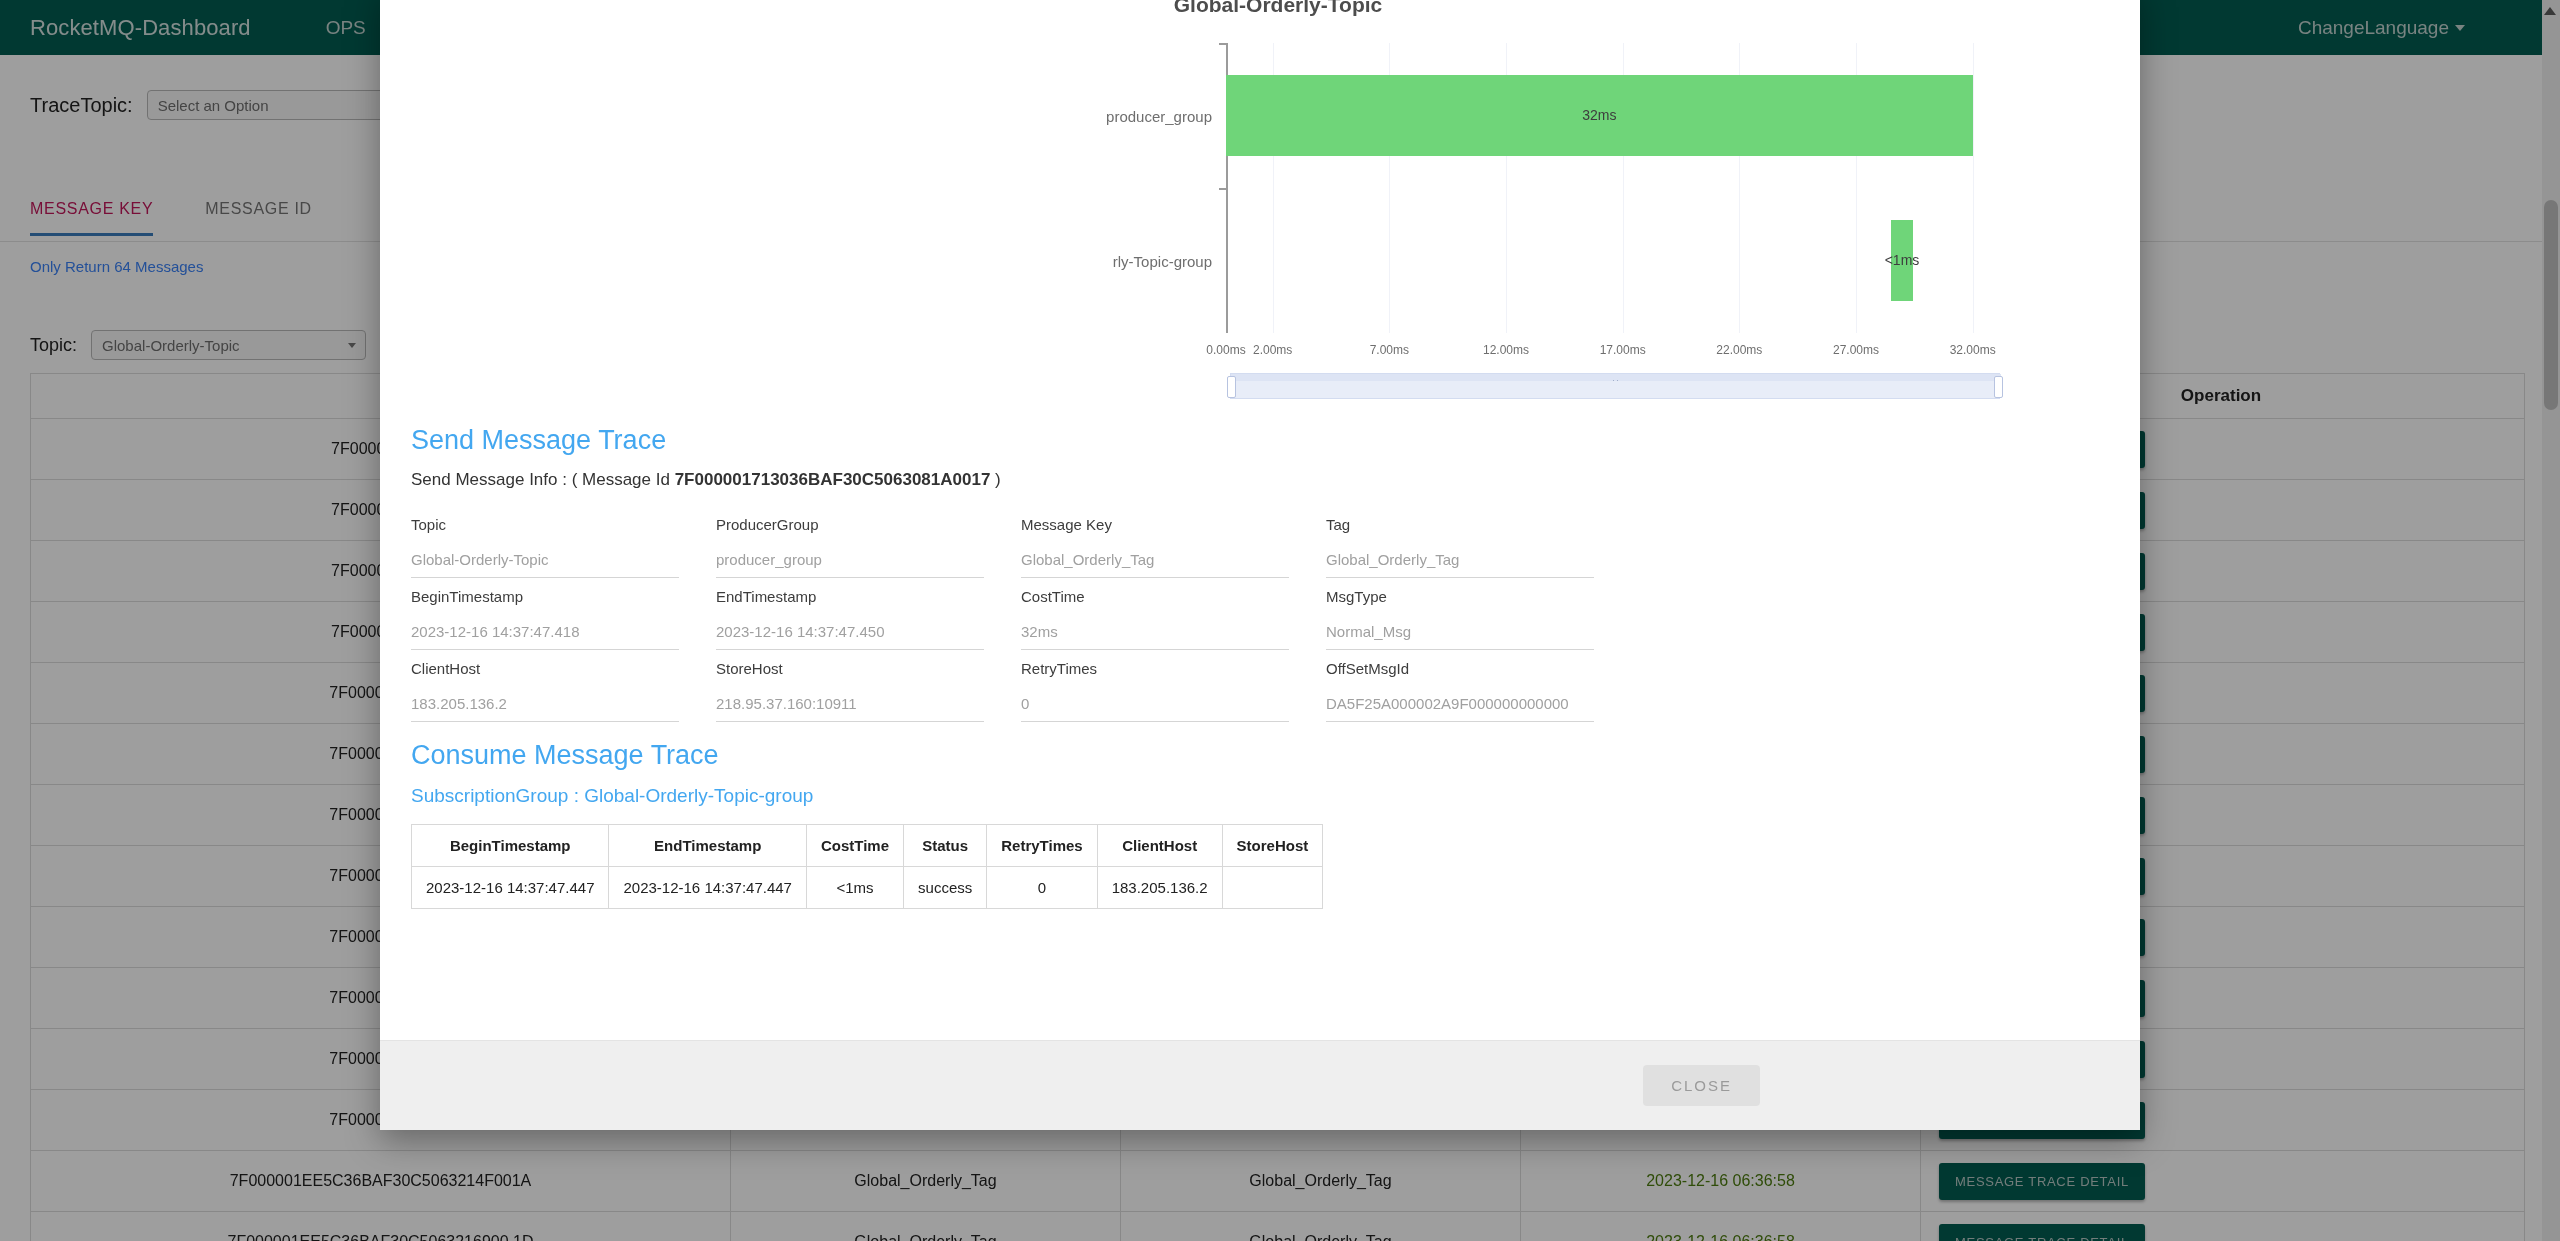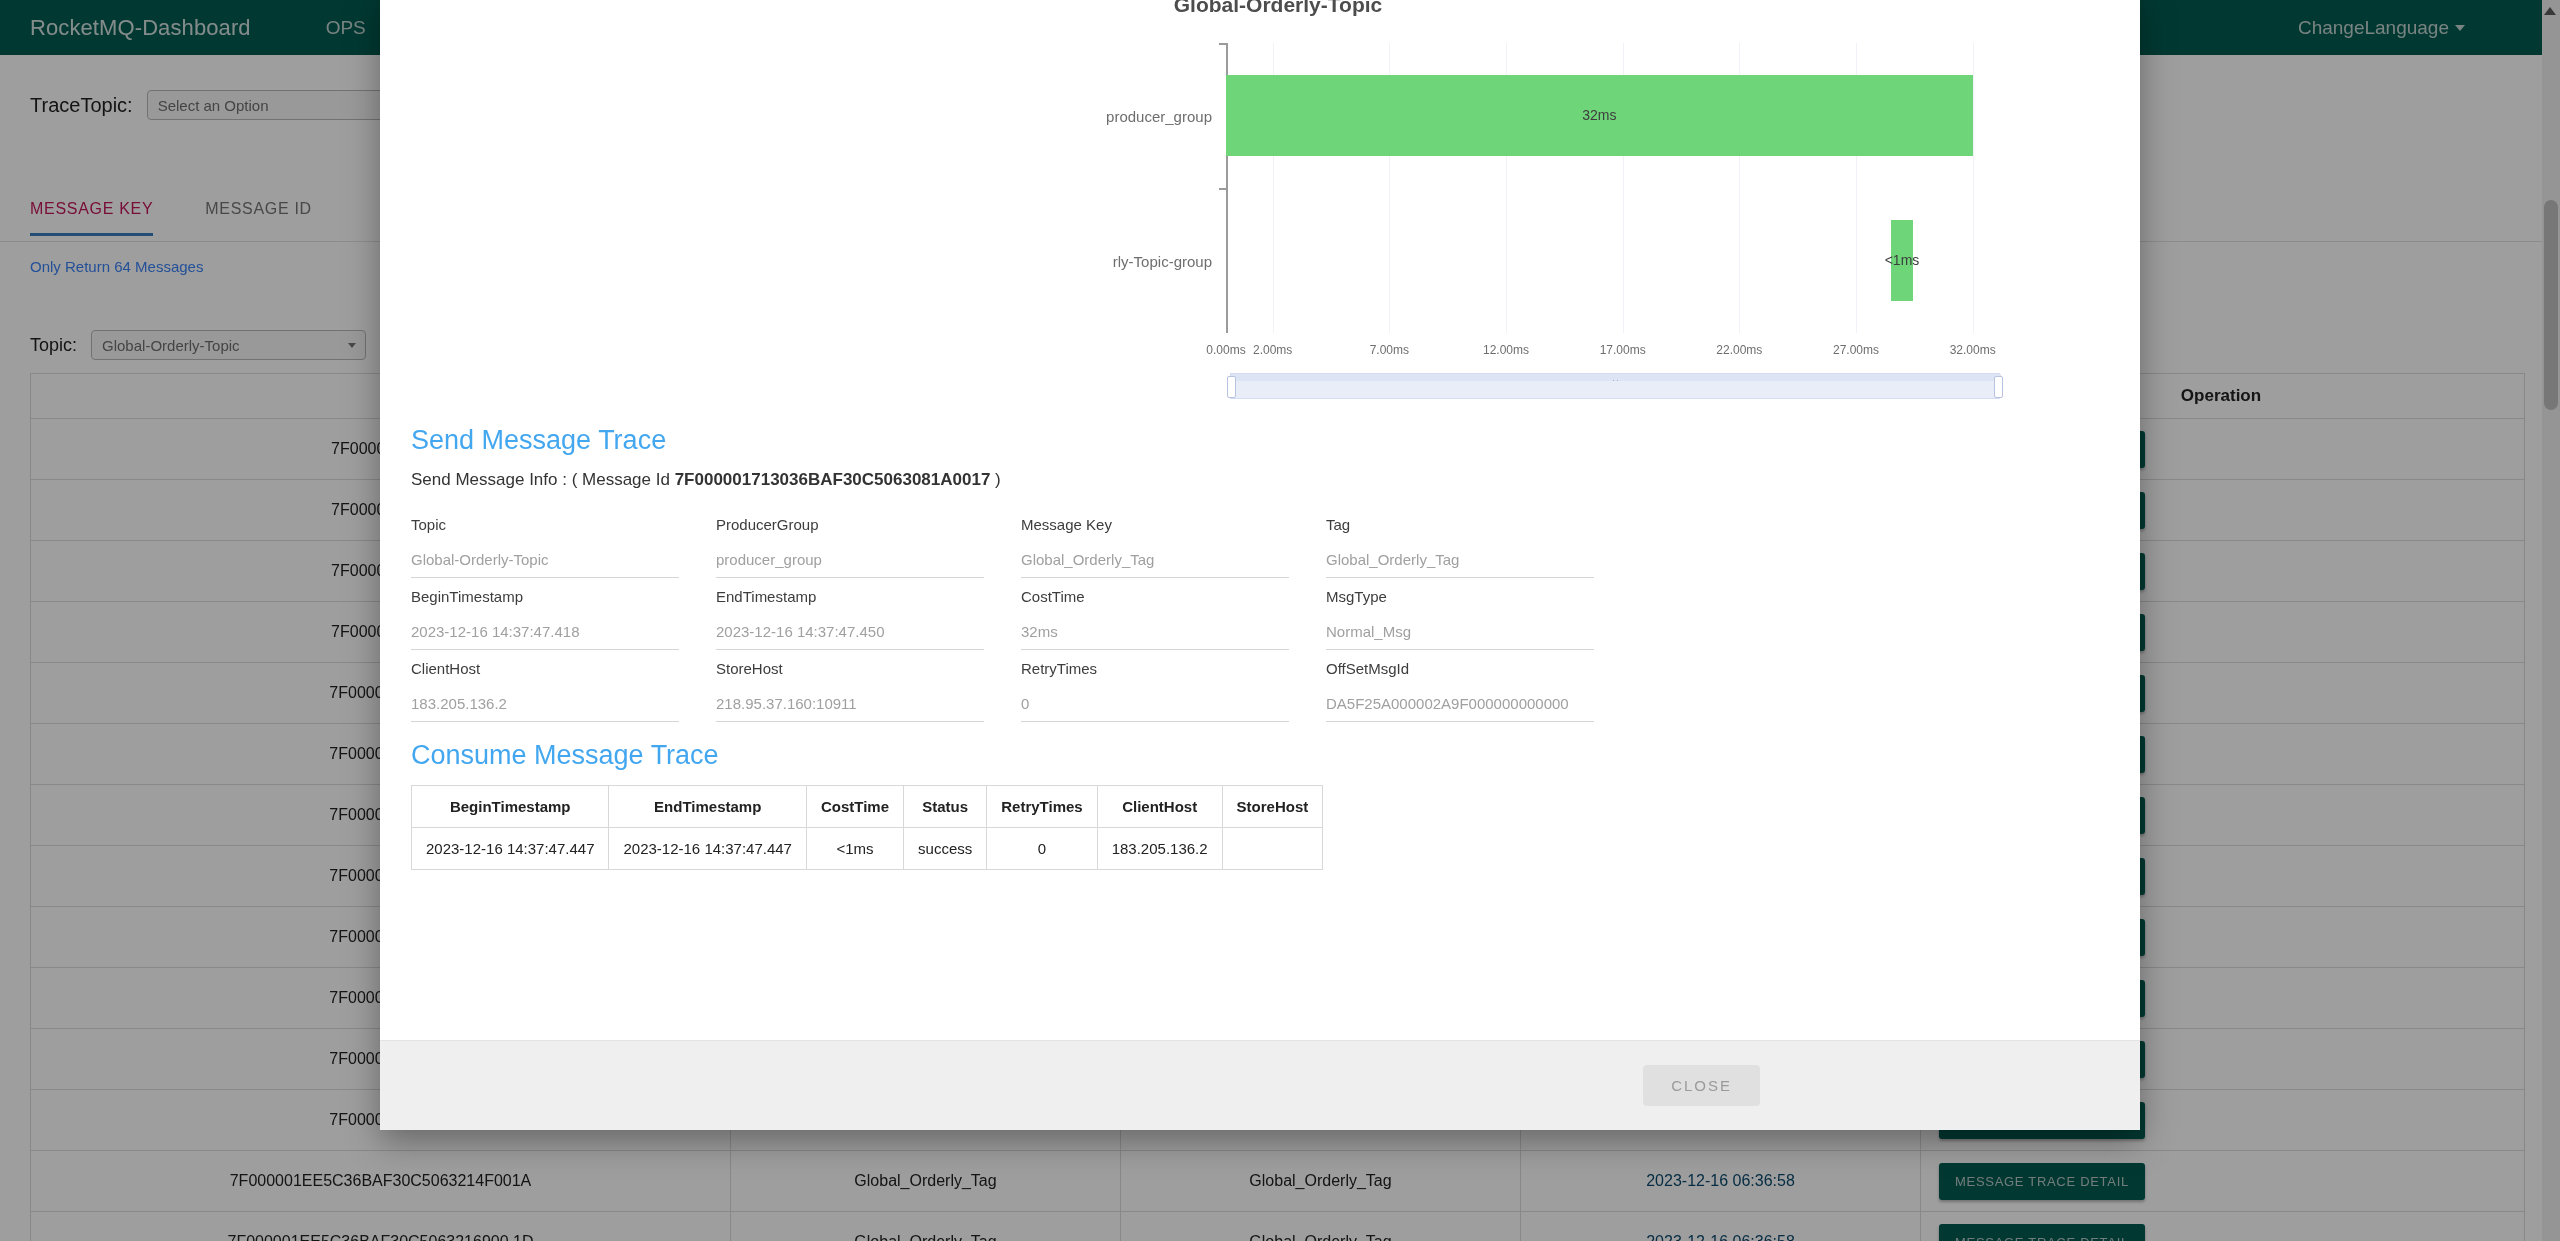--- a/index.html
+++ b/index.html
@@ -58,21 +58,21 @@
   .topic-row .select-box { width: 275px; }
   .topic-row .keyword-lbl { font-size: 18px; color: #222; margin-left: 22px; }
 
   
   .bg-table { position:absolute; top: 318px; left: 30px; width: 2495px; border: 1px solid #dcdcdc; border-bottom:none; }
   .bg-tr { display:flex; height: 61px; border-bottom: 1px solid #dcdcdc; align-items:center; }
   .bg-tr.head { height: 45px; }
   .c1 { width: 700px; text-align:center; font-size:16px; color:#222; }
   .c2 { width: 390px; text-align:center; font-size:16px; color:#222; }
   .c3 { width: 400px; text-align:center; font-size:16px; color:#222; }
-  .c4 { width: 400px; text-align:center; font-size:16px; color:#0c4a6e; }
+  .c4 { width: 400px; text-align:center; font-size:16px; color:#4d7c0f; }
   .c5 { width: 600px; text-align:center; font-size:16px; color:#222; }
   .col-sep { border-right: 1px solid #dcdcdc; height: 100%; display:flex; align-items:center; justify-content:center; }
   .op-head { font-weight: bold; font-size: 17px; }
   .mtd-btn {
     display:inline-block; background:#035d52; color:#b9c9c6; font-size: 13px;
     letter-spacing: .7px; padding: 11px 16px; border-radius: 3px;
     box-shadow: 0 2px 3px rgba(0,0,0,.28); white-space: nowrap;
   }
 
   
@@ -420,20 +420,21 @@
             <div class="field">
               <div class="field-label">OffSetMsgId</div>
               <div class="field-value">DA5F25A000002A9F000000000000</div>
             </div>
           </div>
         </div>
     </div>
 
     <div style="margin-top:18px;">
       <div class="sec-h sec-block">Consume Message Trace</div>
+      <div class="sub-h">SubscriptionGroup : Global-Orderly-Topic-group</div>
       <table class="ctable">
         <thead>
             <tr id="ct-head">
               <th>BeginTimestamp</th>
               <th>EndTimestamp</th>
               <th>CostTime</th>
               <th>Status</th>
               <th>RetryTimes</th>
               <th>ClientHost</th>
               <th>StoreHost</th>

